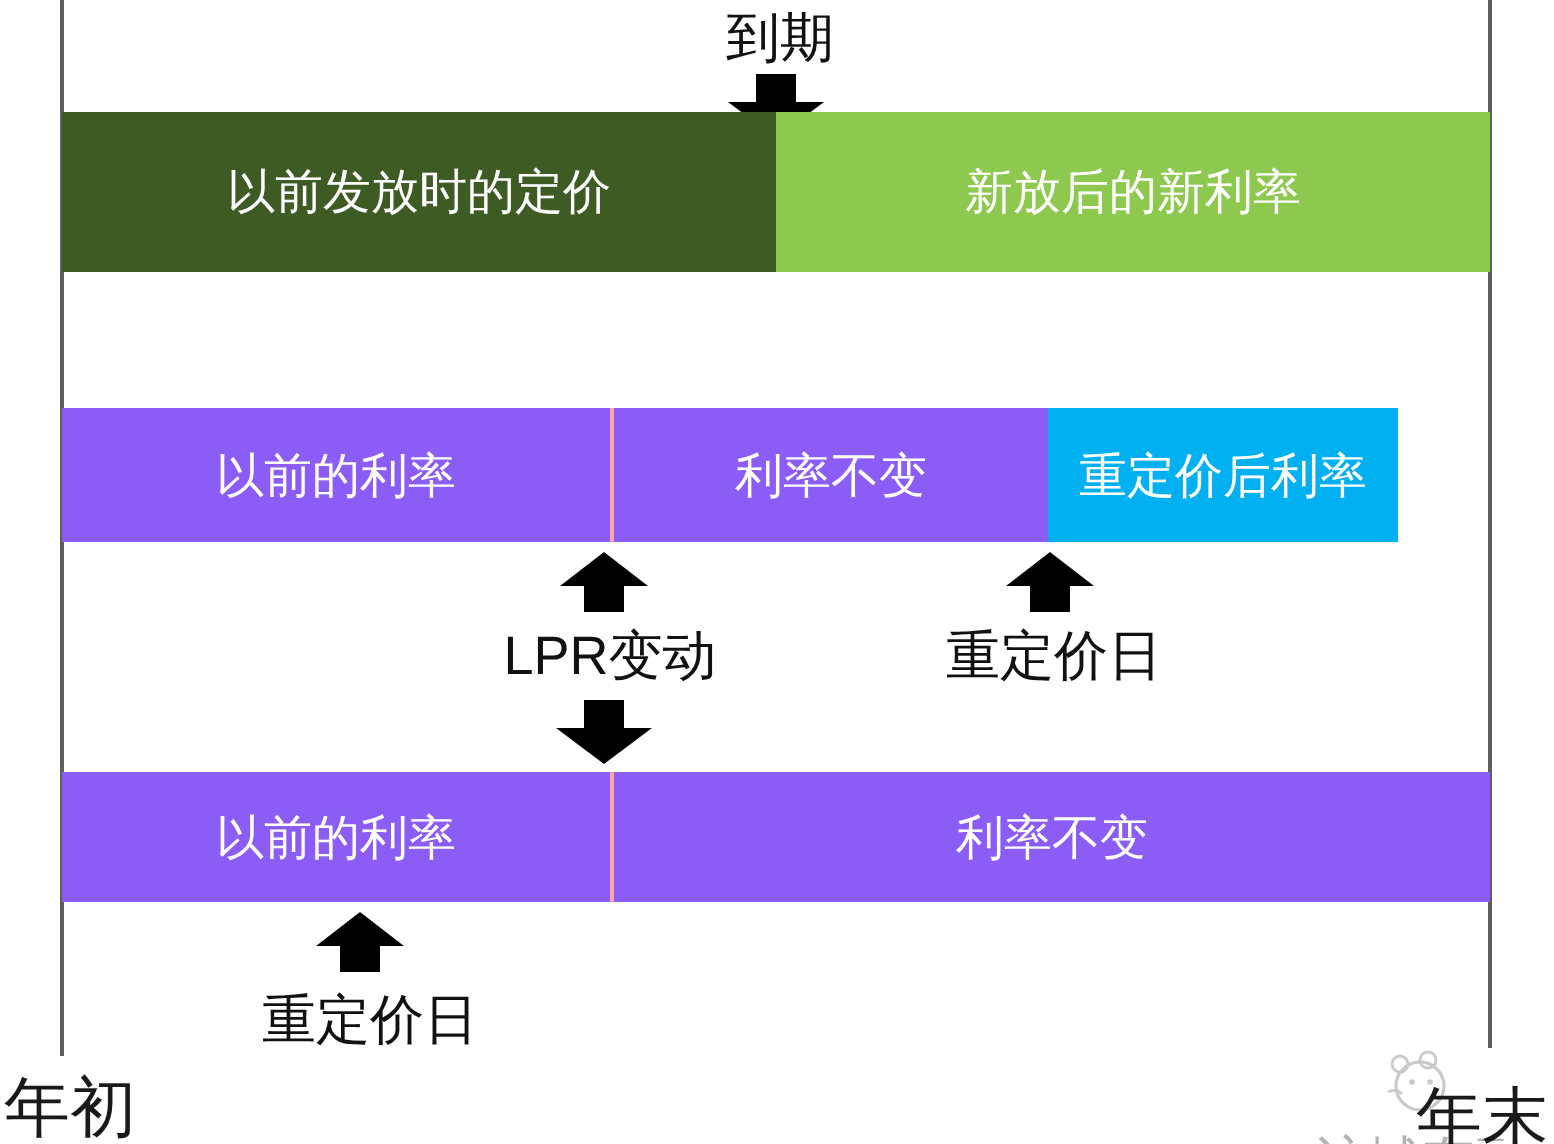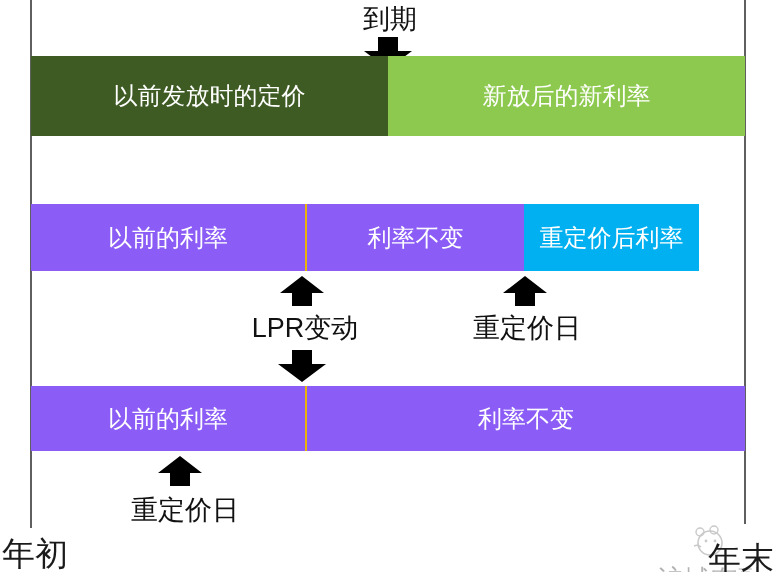--- a/index.html
+++ b/index.html
@@ -44,21 +44,21 @@
 
   .seg {
     display: flex;
     align-items: center;
     justify-content: center;
     color: #ffffff;
     font-size: 24px;
     box-sizing: border-box;
     white-space: nowrap;
   }
-  .seg.divided { border-left: 2px solid #eab308; }
+  .seg.divided { border-left: 2px solid #fca5a5; }
 
   .seg.dark-green  { background: #3d5b23; }
   .seg.light-green { background: #8dc94e; }
   .seg.dark-blue   { background: #8b5cf6; }
   .seg.cyan        { background: #00b0f0; }
 
   .w-half  { width: 357px; }
   .m-seg1  { width: 274px; }
   .m-seg2  { width: 219px; }
   .m-seg3  { width: 175px; }

